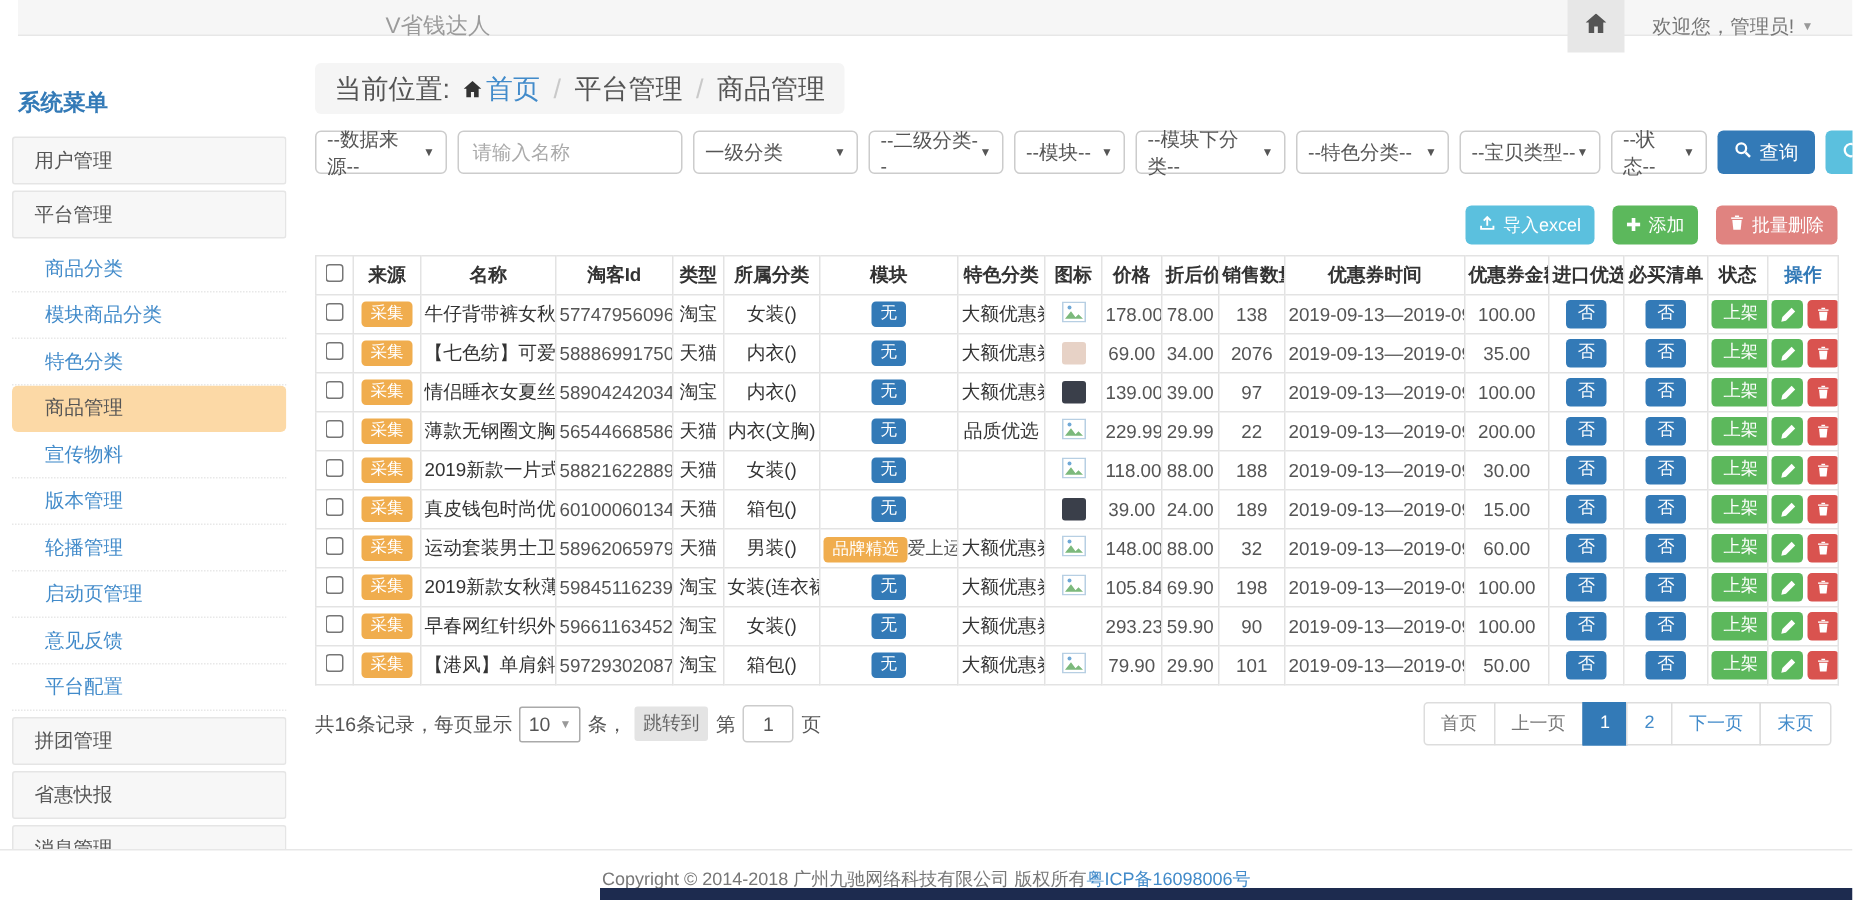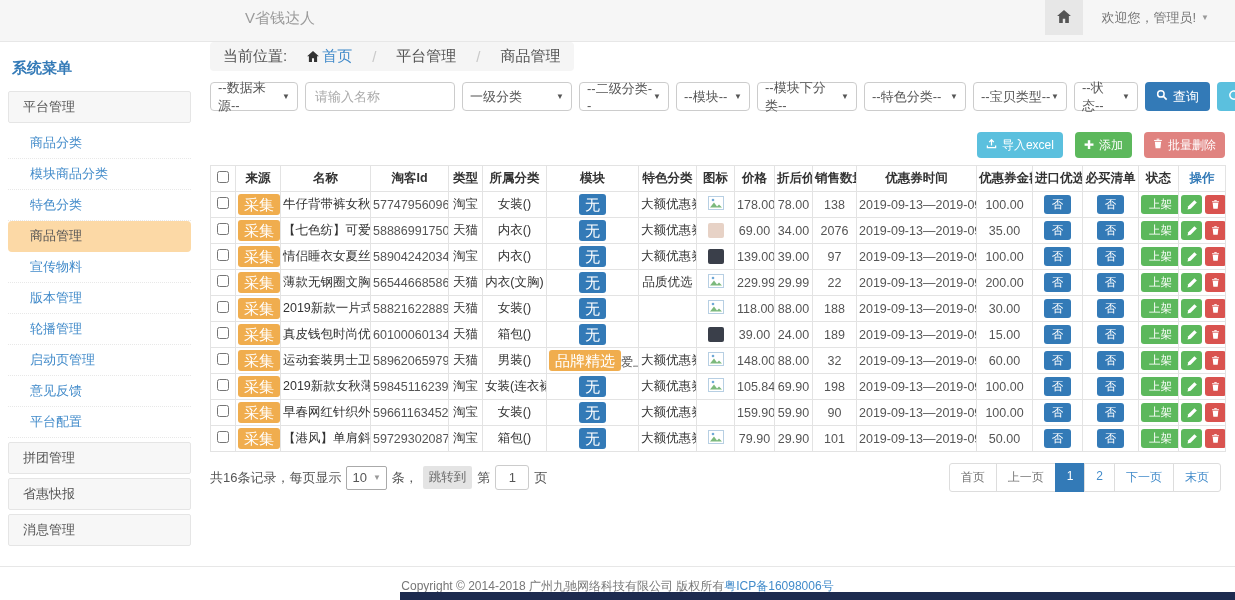--- a/index.html
+++ b/index.html
@@ -2,36 +2,36 @@
 <html><head>
 <meta charset="utf-8">
 <style>
   * { box-sizing: border-box; margin: 0; padding: 0; }
   html,body { width:1235px; height:600px; }
   body {
     position: relative; overflow: hidden; background:#fff;
     font-family: "Liberation Sans", "DejaVu Sans", sans-serif; color:#333;
   }
   
-  .topbar { position:absolute; top:0; left:0; right:0; height:42px; background:#f6f6f6; border-bottom:1px solid #e7e7e7; }
+  .topbar { position:absolute; top:0; left:12px; right:0; height:24px; background:#f6f6f6; border-bottom:1px solid #e7e7e7; }
   .brand { position:absolute; left:245px; top:0; line-height:35px; font-size:15px; color:#9b9b9b; }
   .topbar-right { position:absolute; right:0; top:0; height:35px; display:flex; align-items:stretch; }
   .home-box { width:38px; background:#e7e7e7; display:flex; align-items:center; justify-content:center; cursor:pointer; }
   .welcome { display:flex; align-items:center; gap:5px; padding:0 26px 0 18px; font-size:13px; color:#777; cursor:pointer; }
   .caret-down { font-size:8px; color:#999; }
   
   .sidebar { position:absolute; left:8px; top:50px; width:183px; height:518px; overflow:hidden; }
   .sidebar-title { color:#337ab7; font-weight:bold; font-size:15px; padding:9px 6px 13px 4px; }
   .nav-group { background:#f7f7f7; border:1px solid #e5e5e5; border-radius:2px; color:#555; font-size:13px; padding:6px 14px; margin-bottom:4px; cursor:pointer; }
   .nav-sub { background:#fff; padding:1px 0 4px 0; }
   .nav-sub-item { font-size:13px; color:#428bca; padding:6px 10px 6px 22px; border-bottom:1px dotted #e8e8e8; cursor:pointer; }
   .nav-sub-item.active { background:#fcd9a6; border-radius:4px; color:#555; border-bottom-color:transparent; }
   
   .main { position:absolute; left:210px; top:42px; width:1015px; }
-  .breadcrumb { display:inline-flex; align-items:center; gap:20px; background:#f5f5f5; border-radius:4px; padding:5px 13px; font-size:15px; color:#555; }
+  .breadcrumb { display:inline-flex; align-items:center; gap:9px; background:#f5f5f5; border-radius:4px; padding:5px 13px; font-size:18px; color:#555; }
   .breadcrumb .bc-home { display:inline-flex; align-items:center; gap:3px; color:#428bca; cursor:pointer; }
   .breadcrumb .sep { color:#c9c9c9; }
   .filters { margin-top:11px; display:flex; align-items:center; gap:7px; }
   .sel { border:1px solid #ccc; border-radius:4px; background:#fff; height:29px; display:flex; align-items:center; justify-content:space-between; padding:0 7px; font-size:13px; color:#555; cursor:pointer; flex:none; }
   .sel .caret-down { color:#555; }
   .text-input { border:1px solid #ccc; border-radius:4px; height:29px; width:150px; padding:0 9px; font-size:13px; color:#555; outline:none; flex:none; }
   .text-input::placeholder { color:#aaa; }
   .slot { display:contents; }
   .btn { border:none; border-radius:4px; height:29px; padding:0 11px; font-size:13px; color:#fff; display:inline-flex; align-items:center; gap:5px; cursor:pointer; flex:none; }
   .btn-primary { background:#337ab7; }
@@ -41,21 +41,21 @@
   .actions { margin-top:21px; display:flex; justify-content:flex-end; gap:12px; }
   .actions .btn { height:26px; font-size:12px; padding:0 9px; }
   
   .table-wrap { margin-top:7px; }
   table { border-collapse:collapse; table-layout:fixed; width:100%; font-size:12.5px; }
   th, td { border:1px solid #e3e3e3; text-align:center; height:26px; padding:0 2px; overflow:hidden; white-space:nowrap; }
   th { font-weight:bold; color:#333; background:#fff; font-size:12.5px; }
   th.op-head { color:#337ab7; }
   td.cell-name { color:#333; }
   td.cell-id, td.cell-num, td.cell-date { color:#555; }
-  .badge { display:inline-block; border-radius:3px; color:#fff; font-size:15px; line-height:1; padding:3px 6px; }
+  .badge { display:inline-block; border-radius:3px; color:#fff; font-size:11px; line-height:1; padding:3px 6px; }
   .badge-orange { background:#f0ad4e; }
   .badge-blue { background:#337ab7; }
   .btn-xs { display:inline-block; border-radius:3px; color:#fff; font-size:11.5px; line-height:1; padding:4px 8px; cursor:pointer; }
   .btn-xs.blue { background:#337ab7; }
   .btn-xs.green { background:#5cb85c; }
   .icon-btn { display:inline-flex; width:21px; height:19px; border-radius:3px; align-items:center; justify-content:center; cursor:pointer; vertical-align:middle; }
   .icon-btn.green { background:#5cb85c; }
   .icon-btn.red { background:#d9534f; margin-left:3px; }
   .module-extra { font-size:12px; color:#555; }
   .thumb { display:inline-block; width:16px; height:15px; border-radius:2px; vertical-align:middle; }
@@ -95,20 +95,21 @@
     <div class="welcome">
       <span>欢迎您，管理员!</span>
       <span class="caret-down">▼</span>
     </div>
   </div>
 </div>
 
 <div class="sidebar">
   <div class="sidebar-title">系统菜单</div>
   <div id="sidebar-menu">
+      <div class="nav-group">用户管理</div>
       <div class="nav-group">平台管理</div>
       <div class="nav-sub">
         <div class="nav-sub-item">商品分类</div>
         <div class="nav-sub-item">模块商品分类</div>
         <div class="nav-sub-item">特色分类</div>
         <div class="nav-sub-item active">商品管理</div>
         <div class="nav-sub-item">宣传物料</div>
         <div class="nav-sub-item">版本管理</div>
         <div class="nav-sub-item">轮播管理</div>
         <div class="nav-sub-item">启动页管理</div>
@@ -521,21 +522,21 @@
           <tr>
             <td><input type="checkbox" style=""></td>
             <td><span class="badge badge-orange">采集</span></td>
             <td class="cell-name">早春网红针织外套女春...</td>
             <td class="cell-id">596611634525</td>
             <td>淘宝</td>
             <td>女装()</td>
             <td><span class="badge badge-blue">无</span></td>
             <td>大额优惠券</td>
             <td></td>
-            <td class="cell-num">159.90</td>
+            <td class="cell-num">293.23</td>
             <td class="cell-num">59.90</td>
             <td class="cell-num">90</td>
             <td class="cell-date">2019-09-13—2019-09-17</td>
             <td class="cell-num">100.00</td>
             <td><span class="btn-xs blue">否</span></td>
             <td><span class="btn-xs blue">否</span></td>
             <td><span class="btn-xs green">上架</span></td>
             <td><span class="icon-btn green">
                 <svg width="12" height="12" viewBox="0 0 16 16">
                   <path d="M11.2 1.6l3.2 3.2-8.2 8.2-4.2 1 1-4.2z" fill="#fff"></path>

